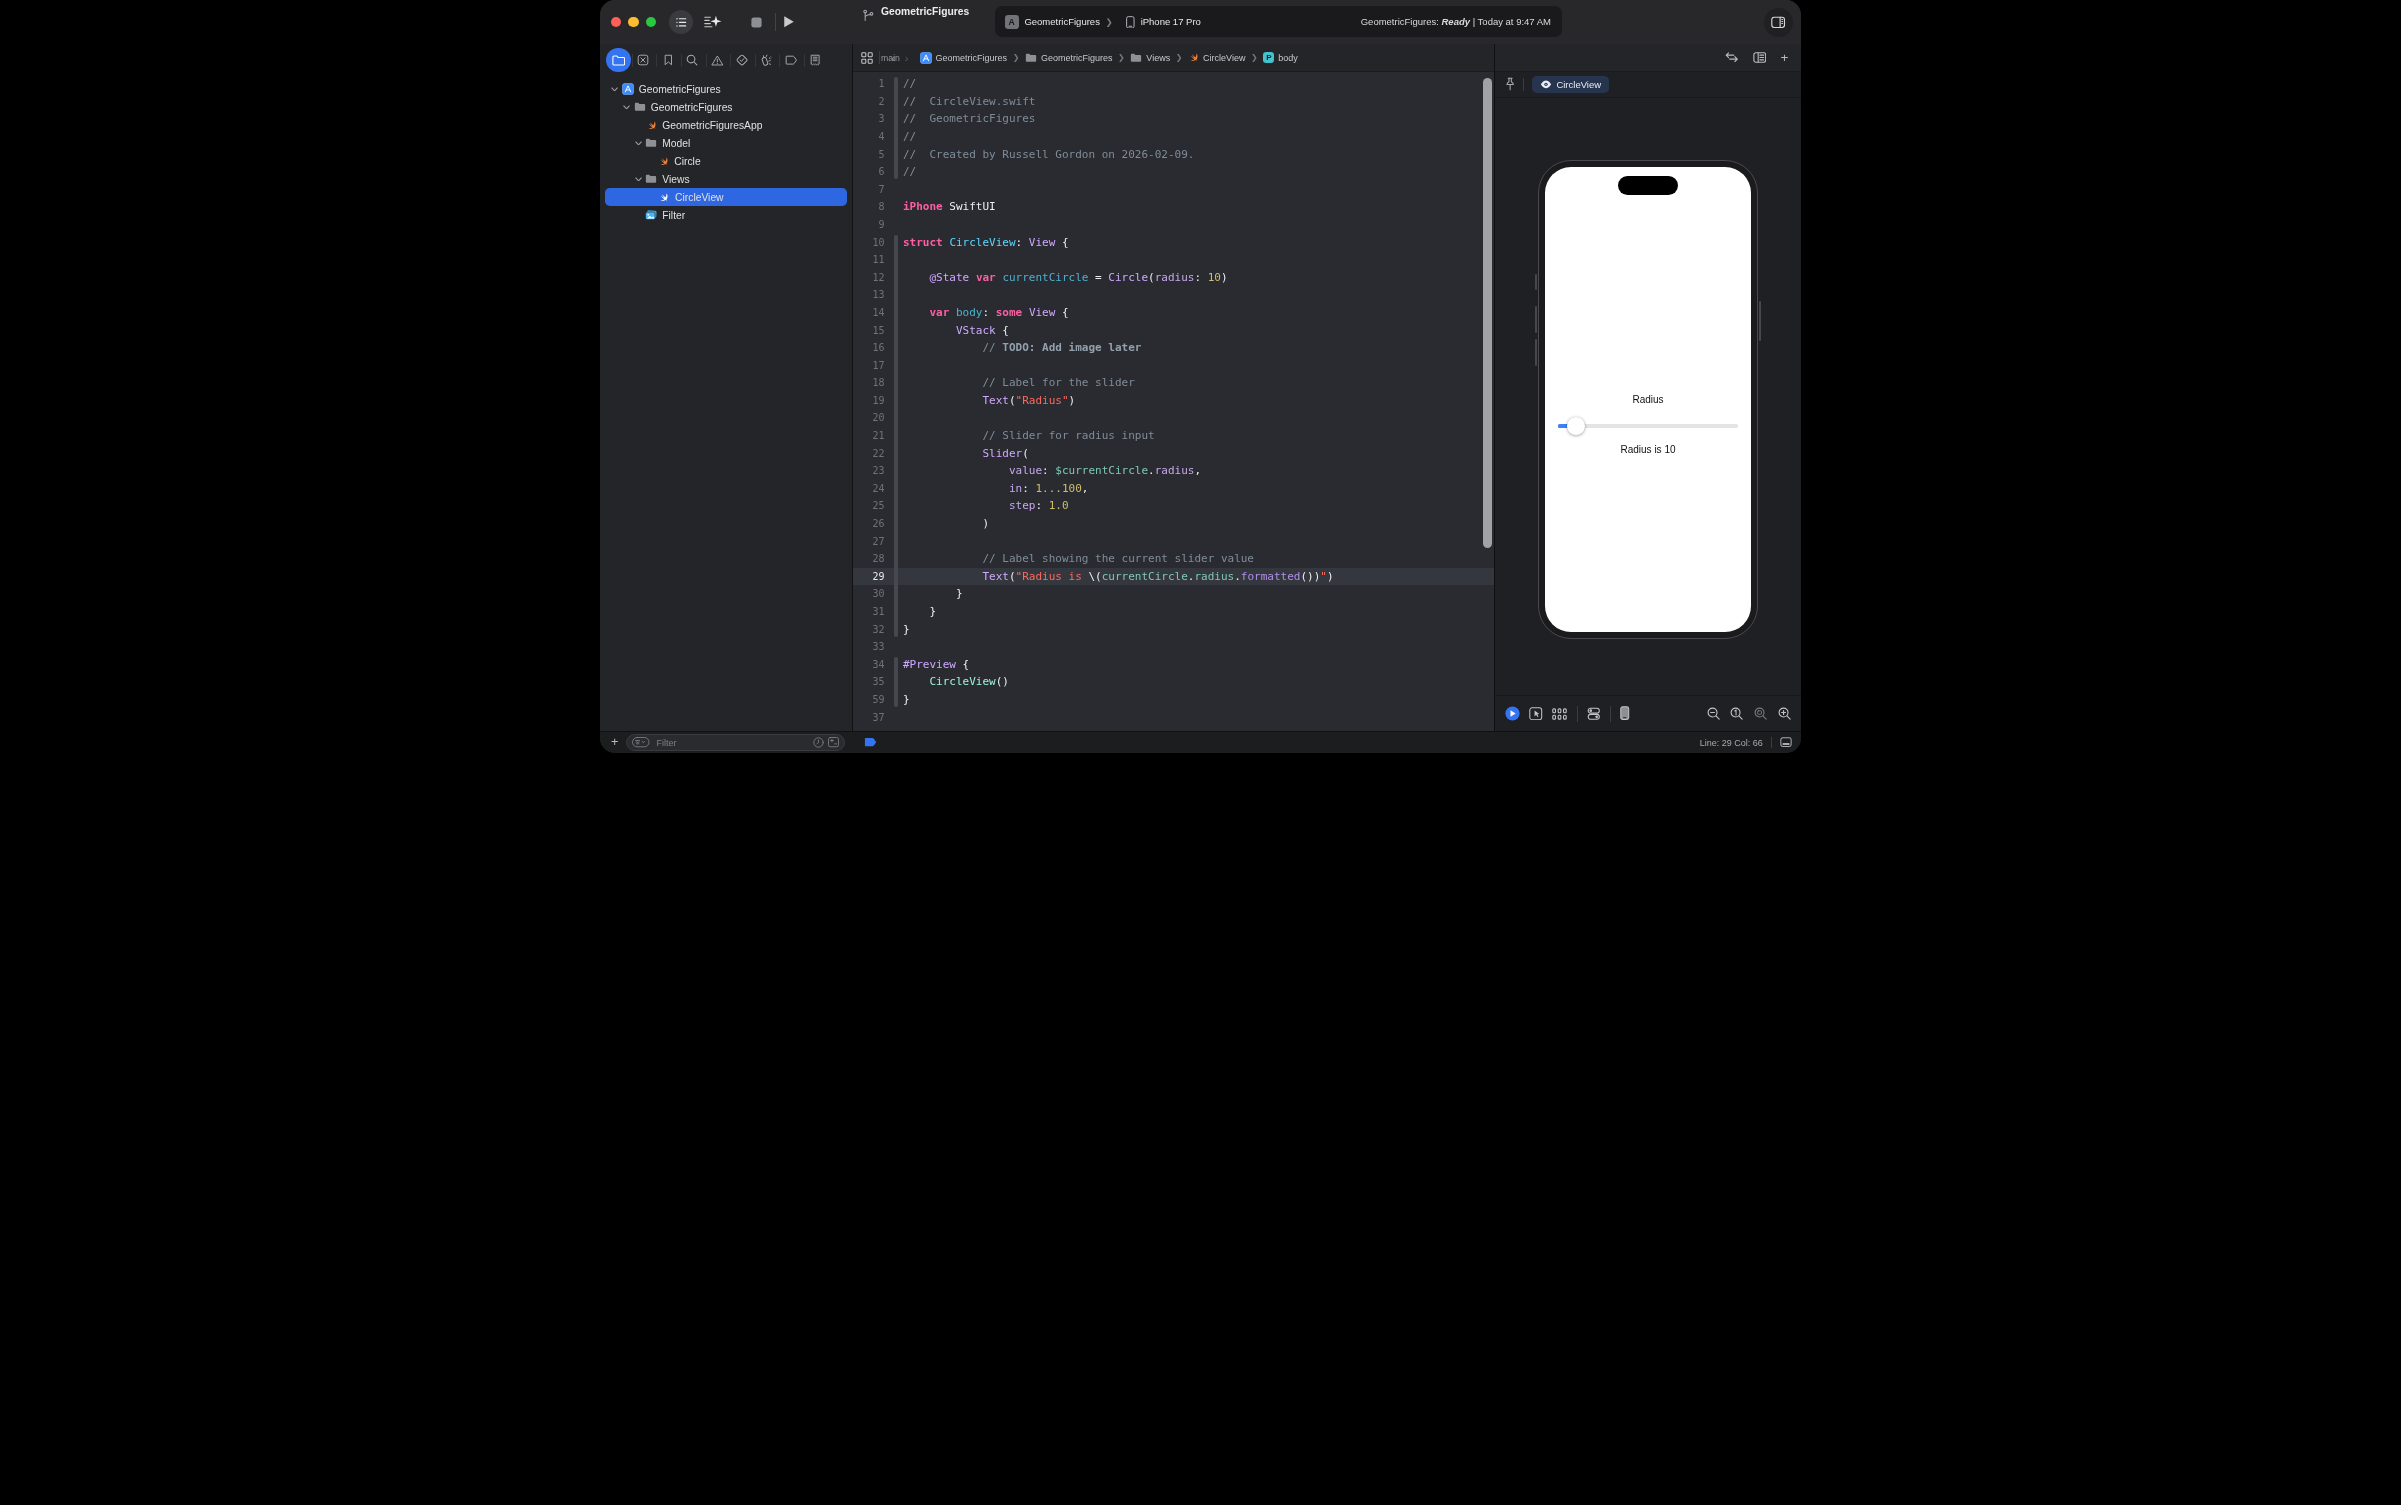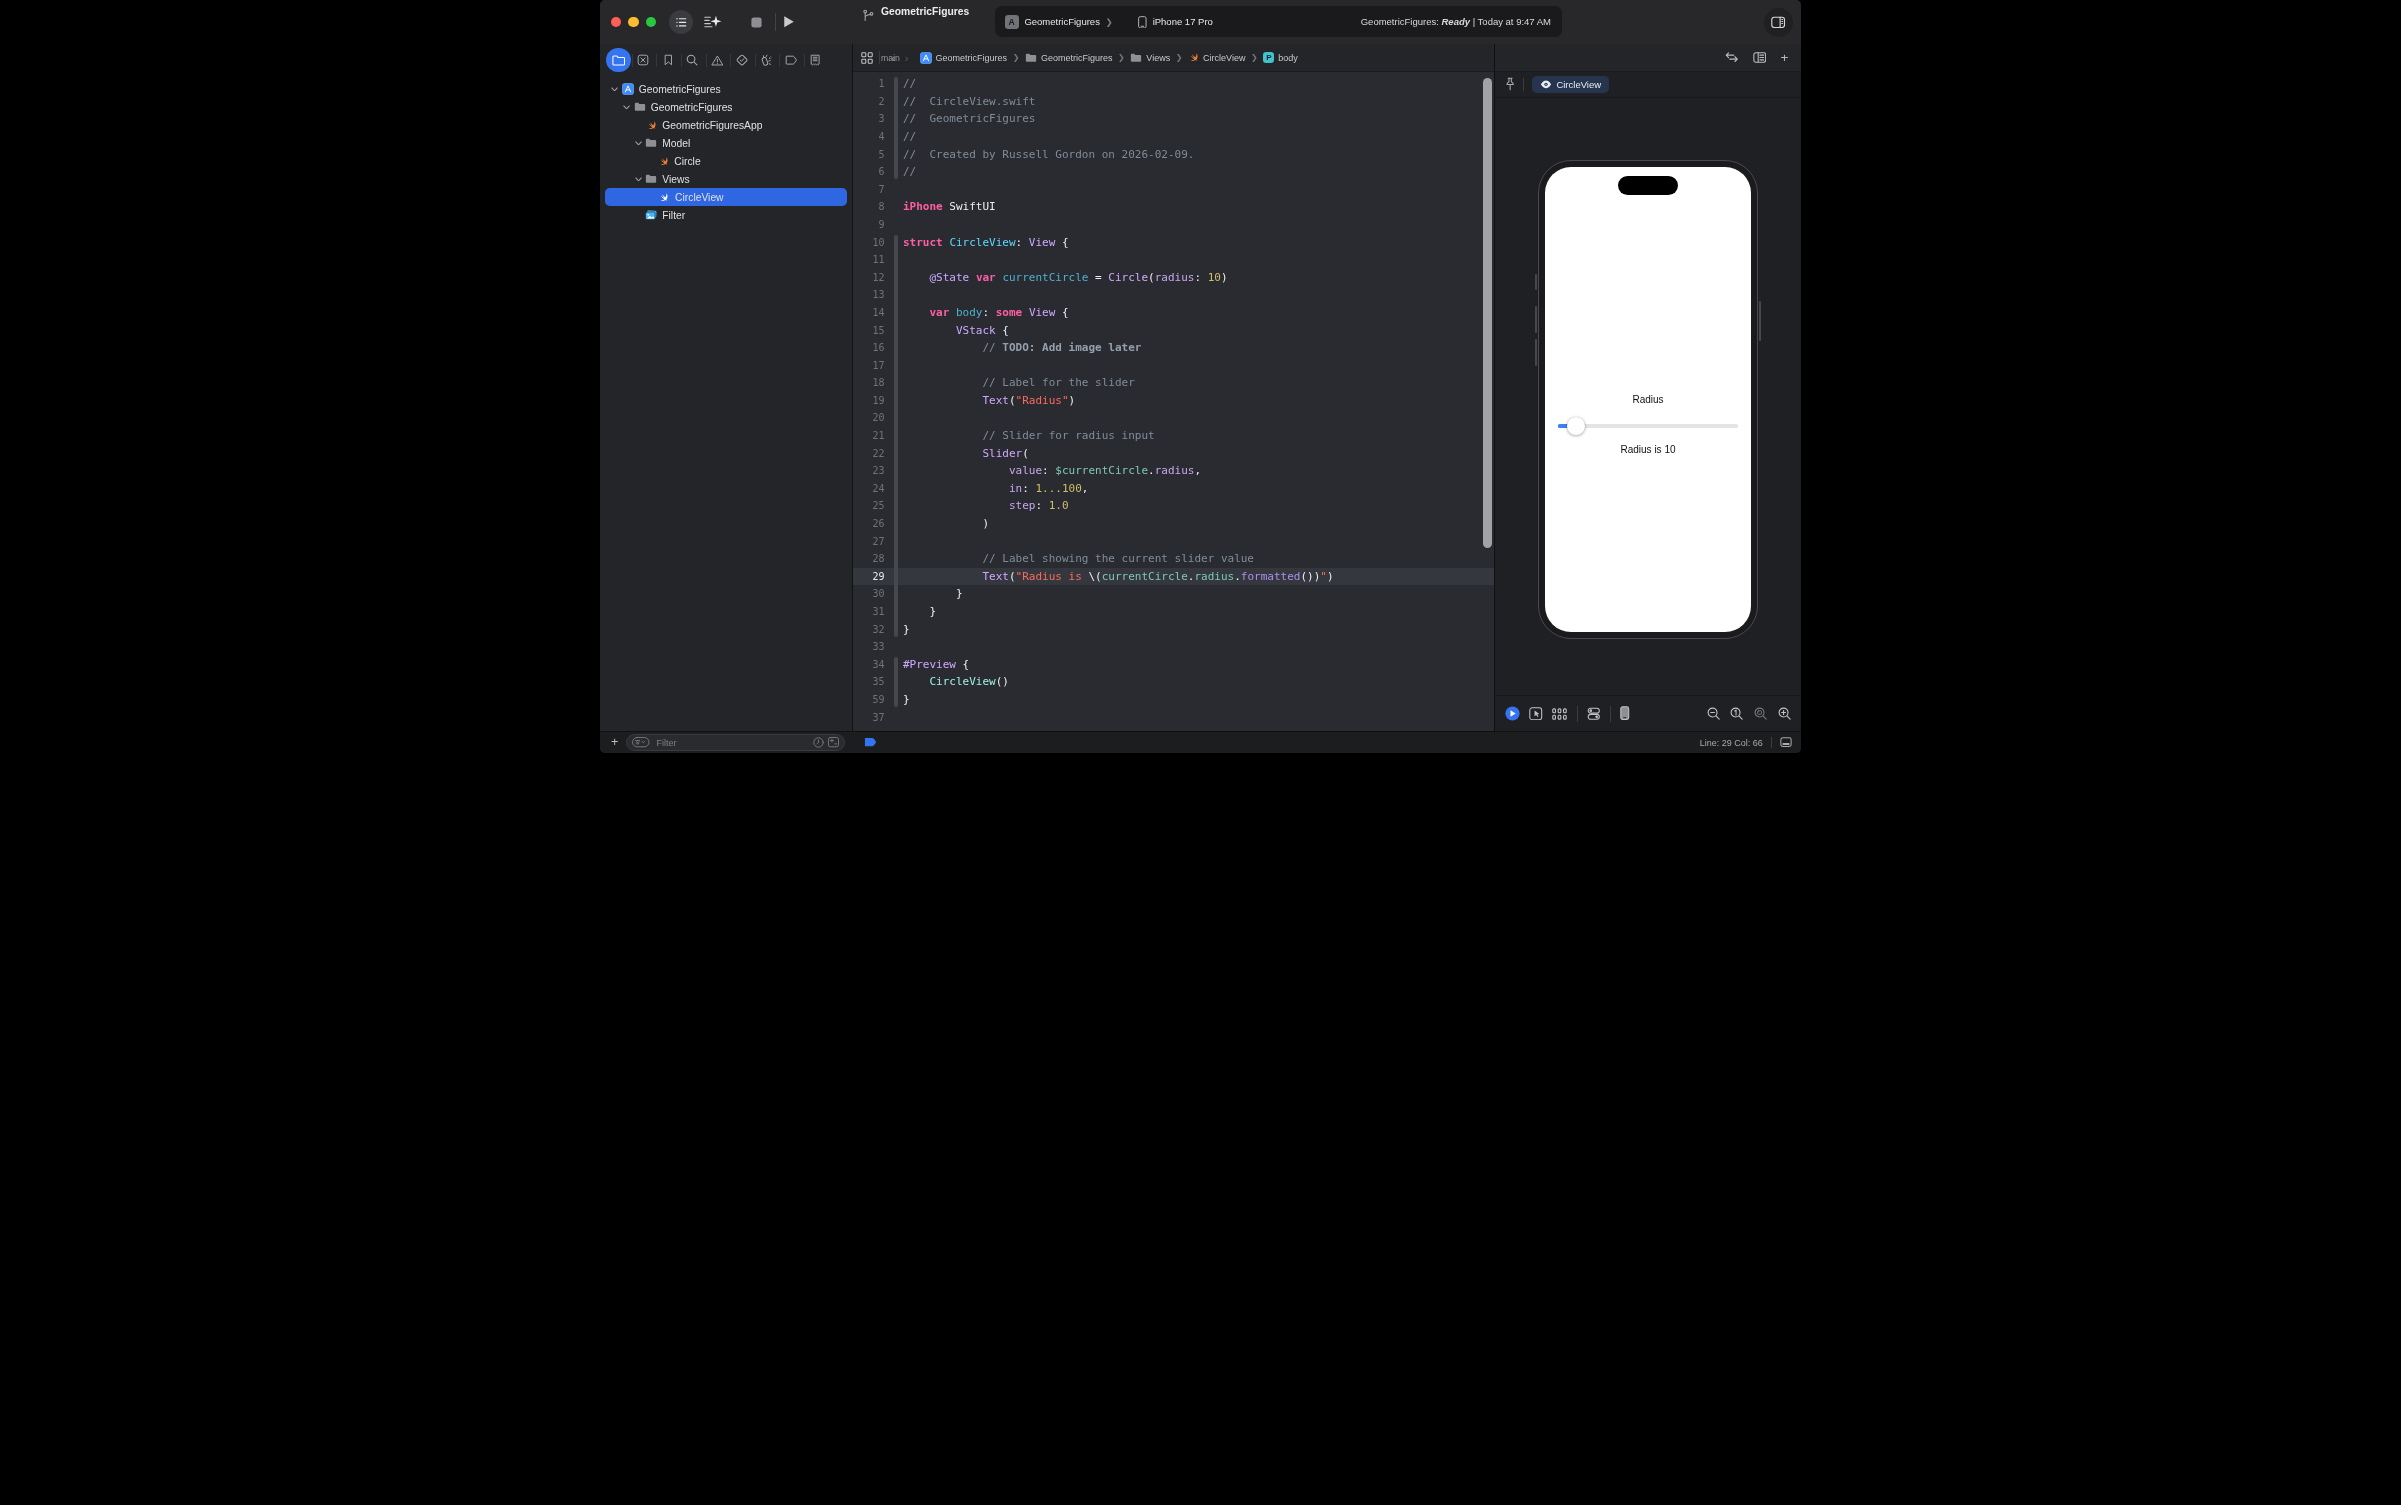--- a/index.html
+++ b/index.html
@@ -1,17 +1,17 @@
 <!DOCTYPE html>
 <html style="font-size:12.7px"><head>
 <meta charset="utf-8">
 <style>
   html,body{margin:0;padding:0;background:#000;font-family:"Liberation Sans",sans-serif;}
   *{box-sizing:border-box;}
-  .window{width:1201px;height:753px;background:#242528;border-radius:5px;overflow:hidden;position:relative;margin:0 auto;display:flex;flex-direction:column;}
+  .window{width:1201px;height:753px;background:#242528;border-radius:15px;overflow:hidden;position:relative;margin:0 auto;display:flex;flex-direction:column;}
 
   
   .titlebar{height:44px;background:#28282B;display:flex;align-items:center;flex:0 0 auto;position:relative;}
   .traffic{display:flex;gap:7.1px;margin-left:11px;}
   .tl{width:10.3px;height:10.3px;border-radius:50%;}
   .tl.red{background:#FF5F57}.tl.yellow{background:#FEBC2E}.tl.green{background:#28C840}
   .tb-btn{display:flex;align-items:center;justify-content:center;color:#C7C8CB;}
   .circle-btn{width:24.6px;height:24.6px;border-radius:50%;background:#3A3B3F;margin-left:12.7px;}
   .tb-ico{margin-left:11px;}
   .tb-sep{width:0.8px;height:17.5px;background:#424346;margin:0 8px 0 12.7px;}
@@ -170,21 +170,21 @@
         <div class="tbranch">main</div>
       </span>
     </div>
 
     <div class="scheme-pill">
       <div style="display:flex;align-items:center">
         <span class="appicon">A</span>
         <span>GeometricFigures</span>
         <span class="crumb-sep">❯</span>
       </div>
-      <div style="display:flex;align-items:center;margin-left:20px">
+      <div style="display:flex;align-items:center;margin-left:8px">
         <span style="margin-right:5.6px">
           <svg width="8.7" height="12.7" viewBox="0 0 11 16" fill="none" stroke="#B9BBBE" stroke-width="1.2">
             <rect x="0.8" y="0.8" width="9.4" height="14.4" rx="2.2"></rect>
               <line x1="3.8" y1="13" x2="7.2" y2="13" stroke-linecap="round"></line>
           </svg>
         </span>
         <span>iPhone 17 Pro</span>
       </div>
       <div class="status-zone">
         <span>GeometricFigures:</span>

